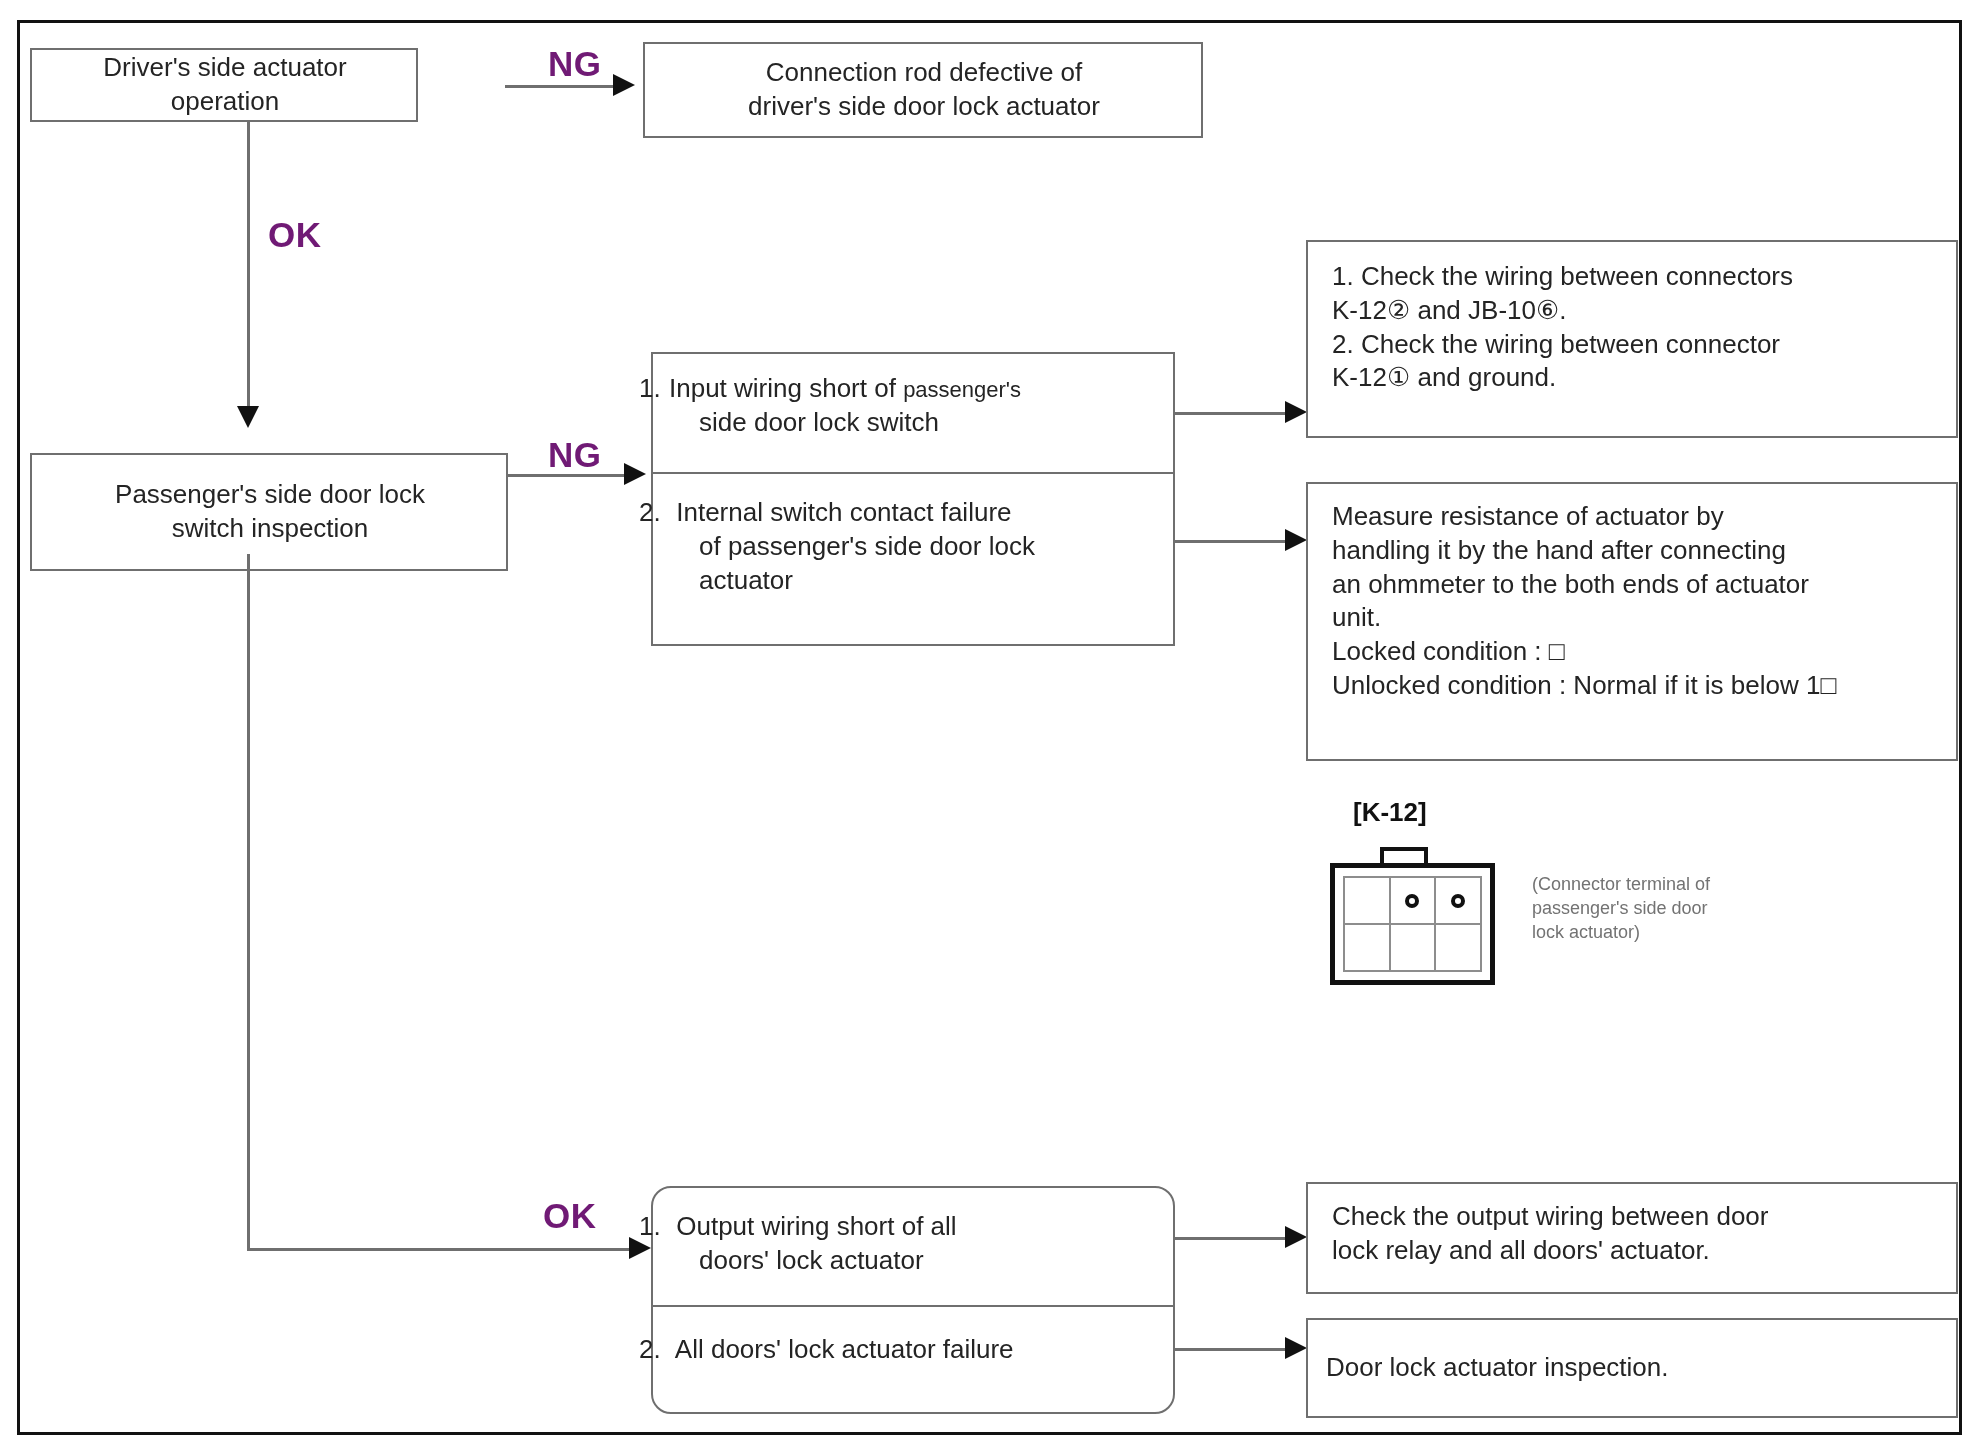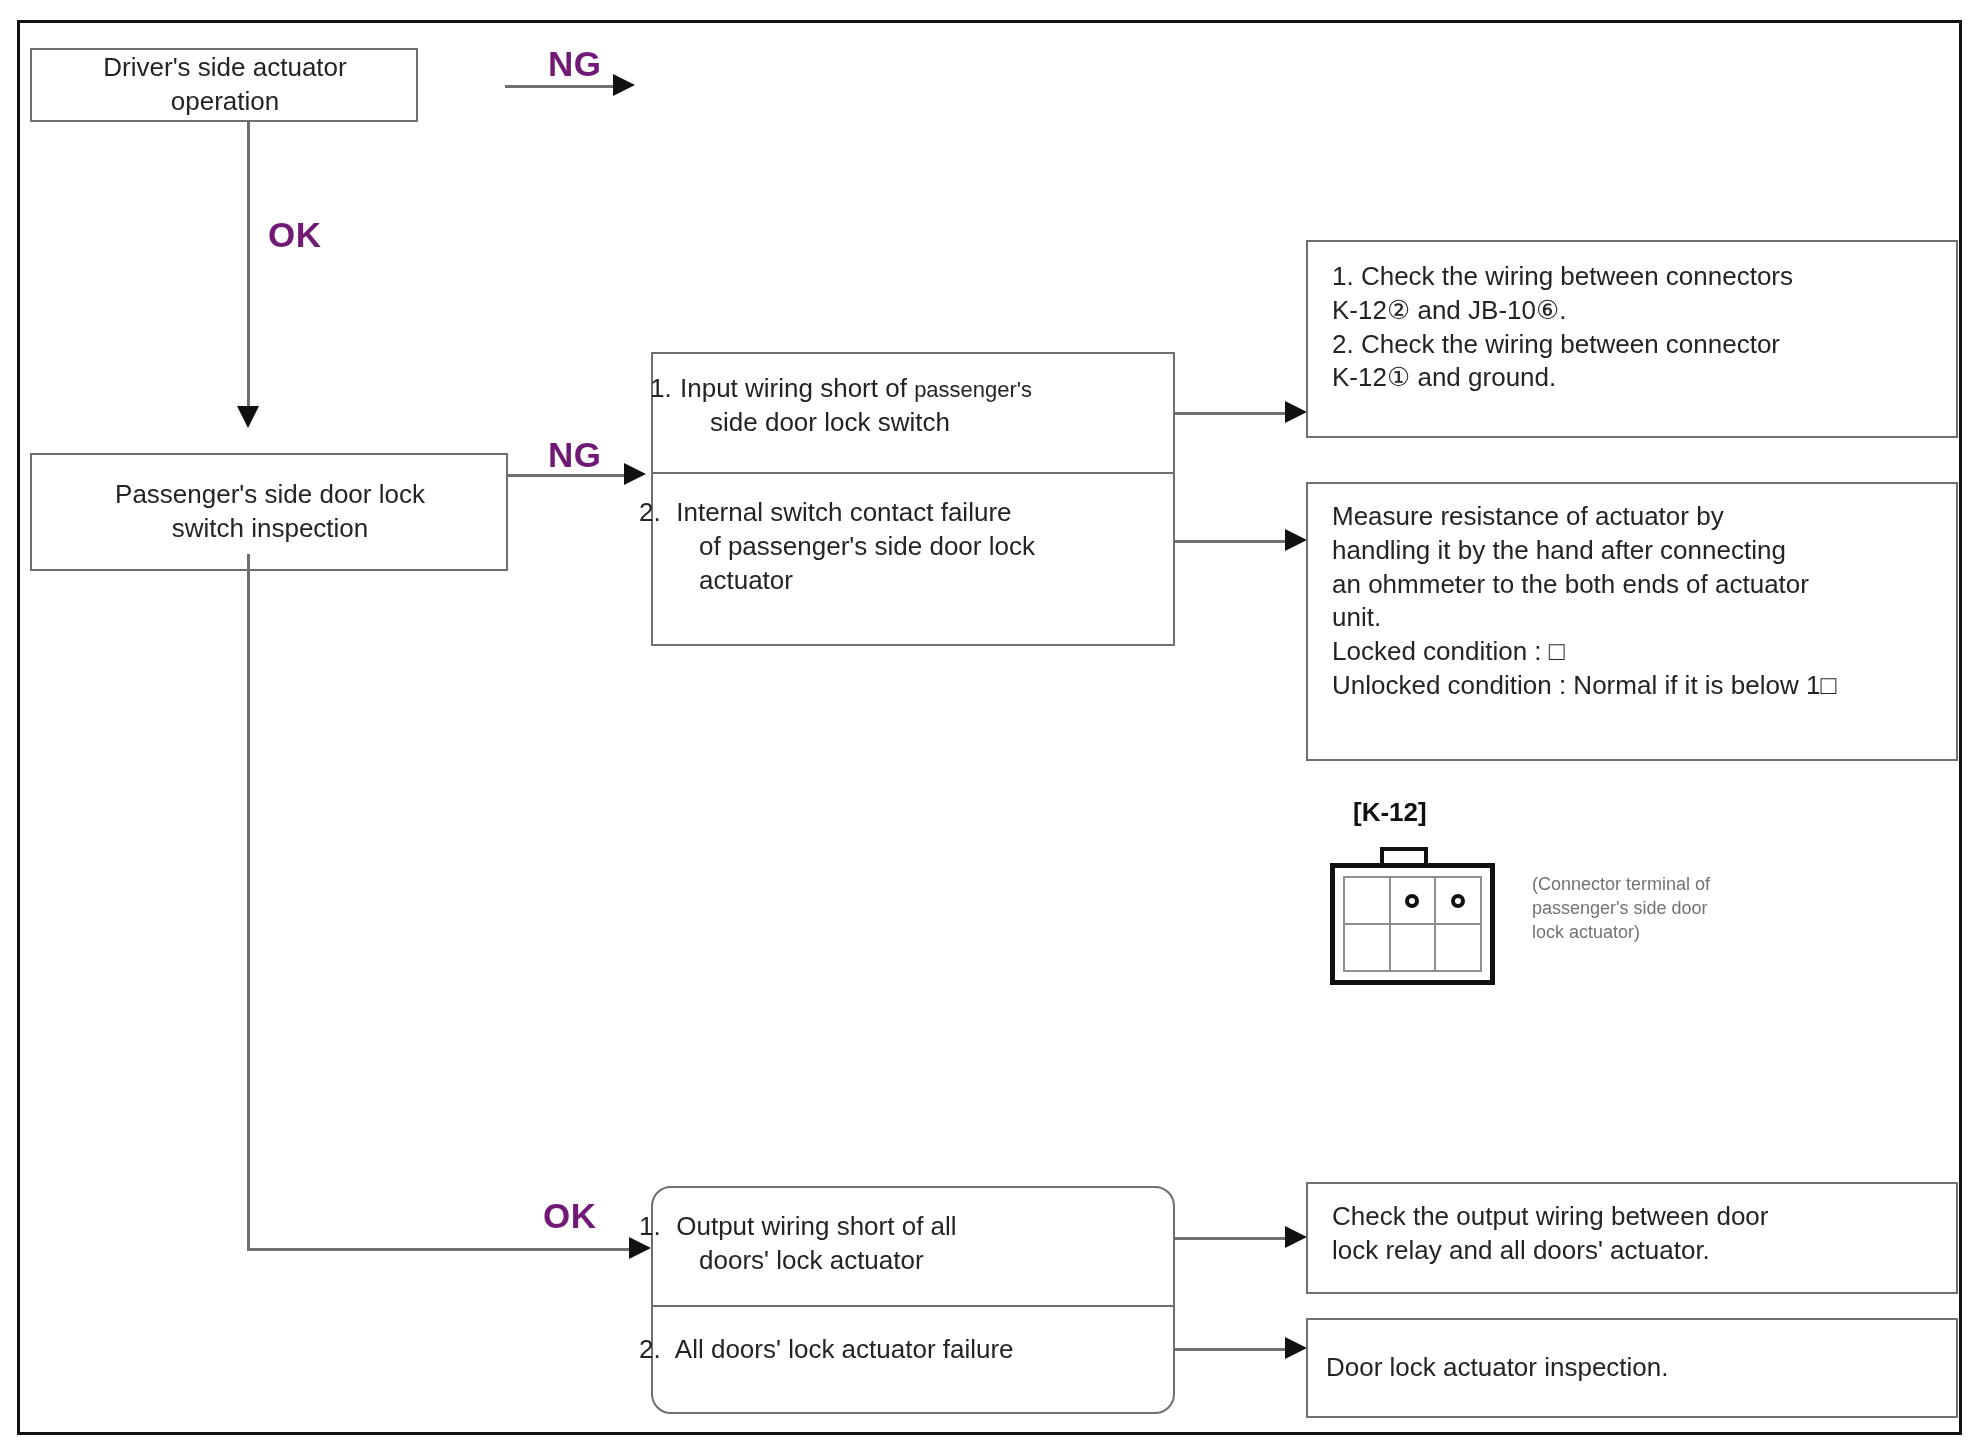--- a/index.html
+++ b/index.html
@@ -66,38 +66,44 @@
   <div class="box" style="left:30px;top:48px;width:388px;height:74px;">
     <div class="cell center pad" style="height:100%;">
       <span class="txt">Driver's side actuator operation</span>
     </div>
   </div>
 
   <div class="hline" style="left:505px;top:85px;width:110px;"></div>
   <div class="arrow-r" style="left:613px;top:74px;"></div>
   <div class="elabel" style="left:548px;top:44px;">NG</div>
 
+  <div class="box" style="left:643px;top:42px;width:560px;height:96px;">
+    <div class="cell center pad" style="height:100%;">
+      <span class="txt">Connection rod defective of
+driver's side door lock actuator</span>
+    </div>
+  </div>
 
   <div class="vline" style="left:247px;top:122px;height:288px;"></div>
   <div class="arrow-d" style="left:237px;top:406px;"></div>
   <div class="elabel" style="left:268px;top:215px;">OK</div>
 
   <div class="box" style="left:30px;top:453px;width:478px;height:118px;">
     <div class="cell center pad" style="height:100%;">
       <span class="txt">Passenger's side door lock
 switch inspection</span>
     </div>
   </div>
 
   <div class="hline" style="left:508px;top:474px;width:120px;"></div>
   <div class="arrow-r" style="left:624px;top:463px;"></div>
   <div class="elabel" style="left:548px;top:435px;">NG</div>
 
   <div class="box" style="left:651px;top:352px;width:524px;height:294px;">
-    <div class="cell pad hang" style="height:118px;align-items:flex-start;padding-top:18px;margin-left:11px;">
+    <div class="cell pad hang" style="height:118px;align-items:flex-start;padding-top:18px;">
       <span class="txt"><span class="num">1.</span><span>Input wiring short of </span><span class="txt sm">passenger's</span><span>
 side door lock switch</span></span>
     </div>
     <div class="cell pad hang divider" style="height:172px;align-items:flex-start;padding-top:22px;">
       <span class="txt"><span class="num">2.</span> <span>Internal switch contact failure
 of passenger's side door lock
 actuator</span></span>
     </div>
   </div>
 

